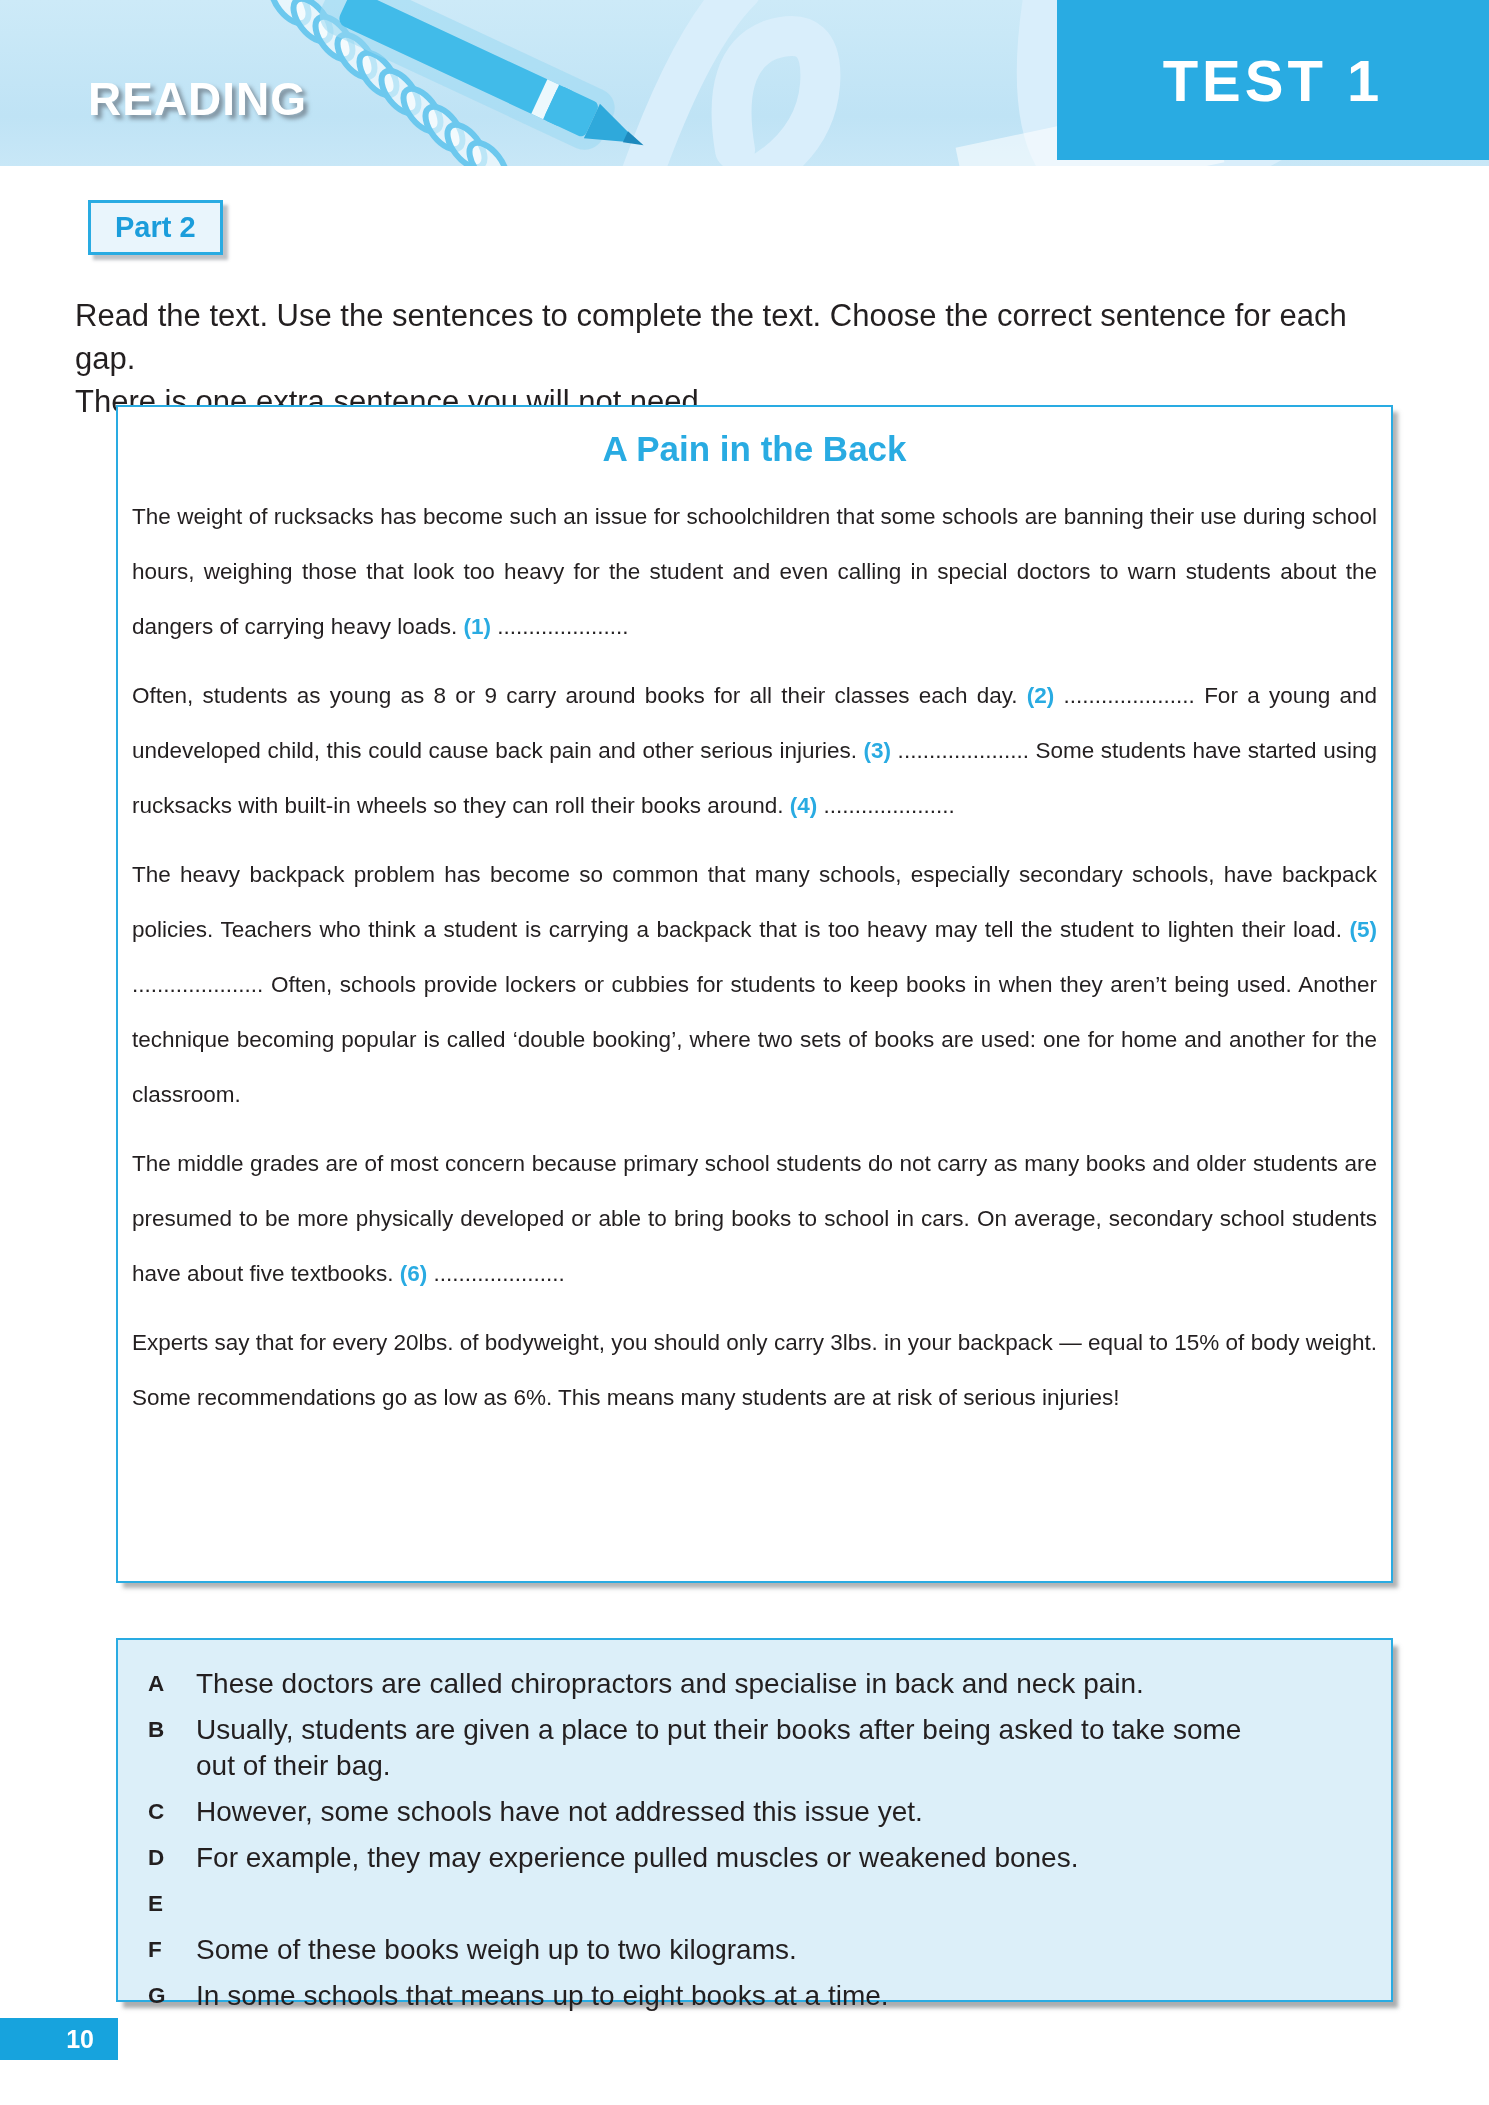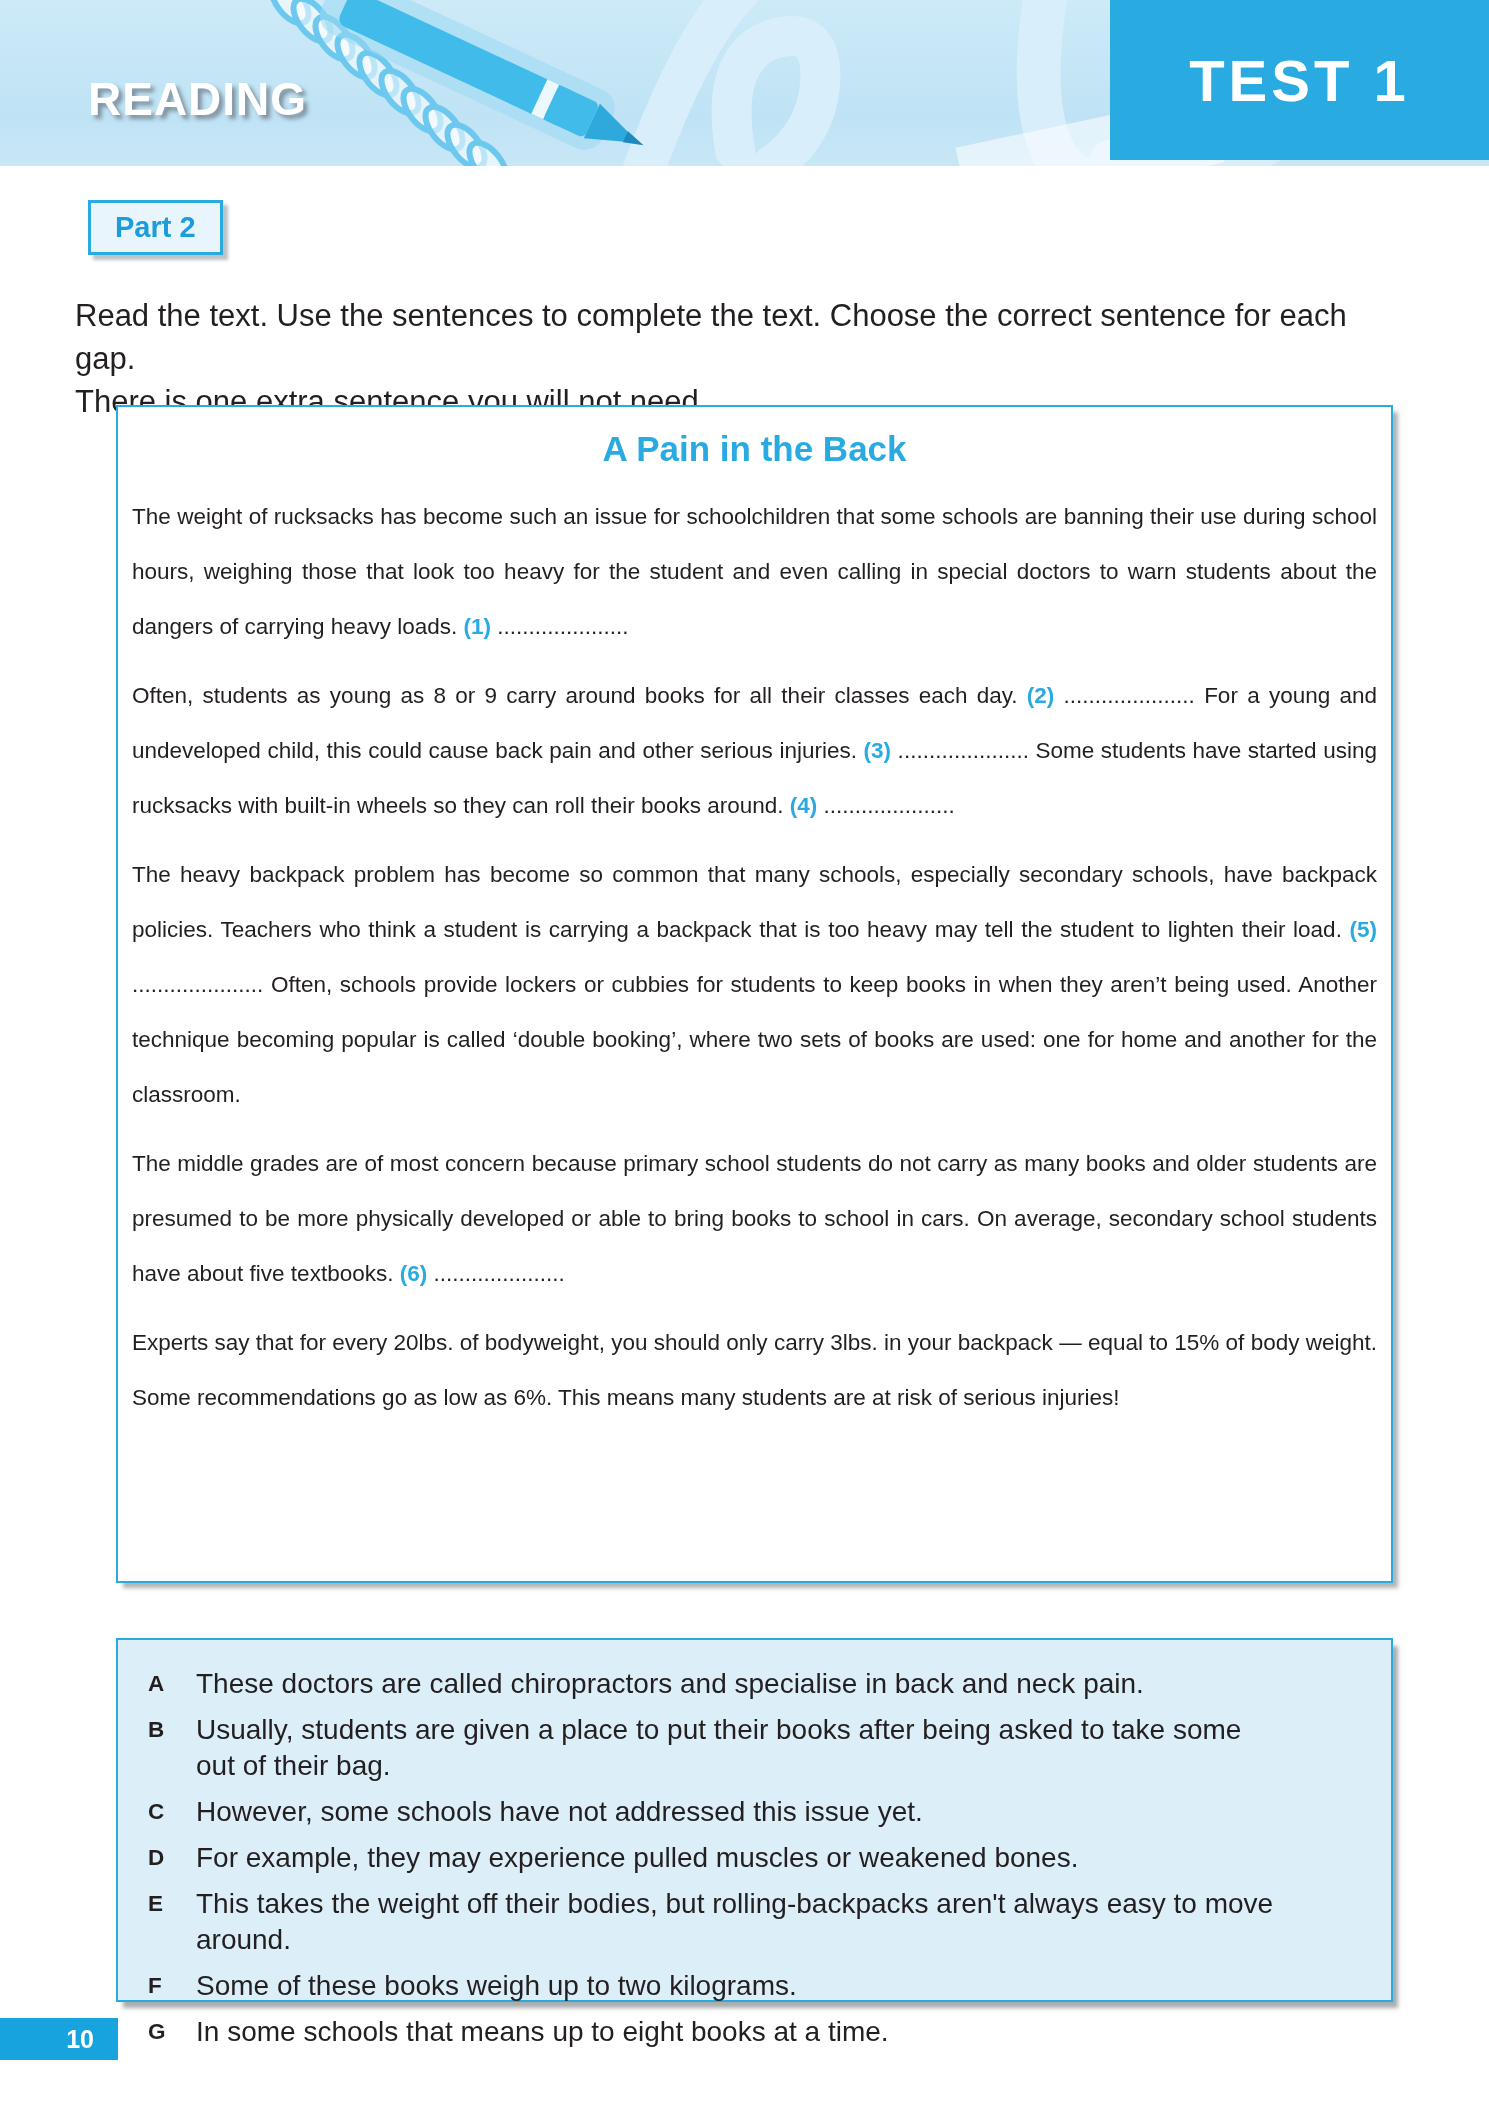--- a/index.html
+++ b/index.html
@@ -13,21 +13,21 @@
     background:linear-gradient(180deg,#cdeaf8 0%,#bfe3f5 70%,#c8e7f7 100%);
     overflow:hidden;
   }
   .header svg{position:absolute;left:0;top:0;}
   .reading-title{
     position:absolute;left:88px;top:72px;
     font-size:46px;font-weight:bold;letter-spacing:1px;color:#ffffff;
     text-shadow:4px 4px 4px rgba(90,100,110,0.65);
   }
   .test-box{
-    position:absolute;right:0;top:0;width:379px;height:160px;
+    position:absolute;right:0;top:0;width:432px;height:160px;
     background:#29abe2;display:flex;align-items:center;justify-content:center;
   }
   .test-box span{
     color:#ffffff;font-size:58px;font-weight:bold;letter-spacing:4px;
   }
   
   .part-box{
     position:absolute;left:88px;top:200px;
     background:#e9f5fc;border:3px solid #29abe2;
     box-shadow:5px 5px 3px rgba(110,120,130,0.45);
@@ -153,21 +153,20 @@
     <div class="option-row">
       <span class="option-letter">C</span>
       <span class="option-text">However, some schools have not addressed this issue yet.</span>
     </div>
     <div class="option-row">
       <span class="option-letter">D</span>
       <span class="option-text">For example, they may experience pulled muscles or weakened bones.</span>
     </div>
     <div class="option-row">
       <span class="option-letter">E</span>
-      <span class="option-text">This takes the weight off their bodies, but rolling-backpacks aren't always easy to move around.</span>
     </div>
     <div class="option-row">
       <span class="option-letter">F</span>
       <span class="option-text">Some of these books weigh up to two kilograms.</span>
     </div>
     <div class="option-row">
       <span class="option-letter">G</span>
       <span class="option-text">In some schools that means up to eight books at a time.</span>
     </div>
   </div>

